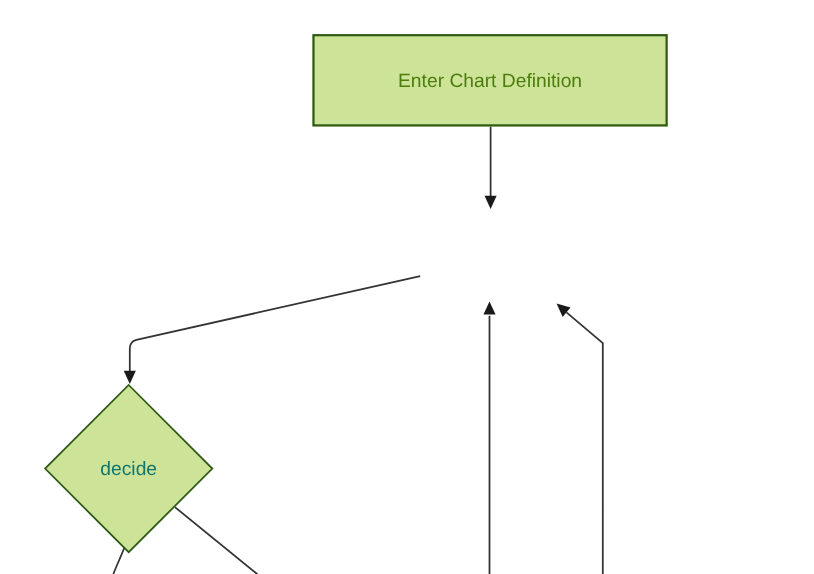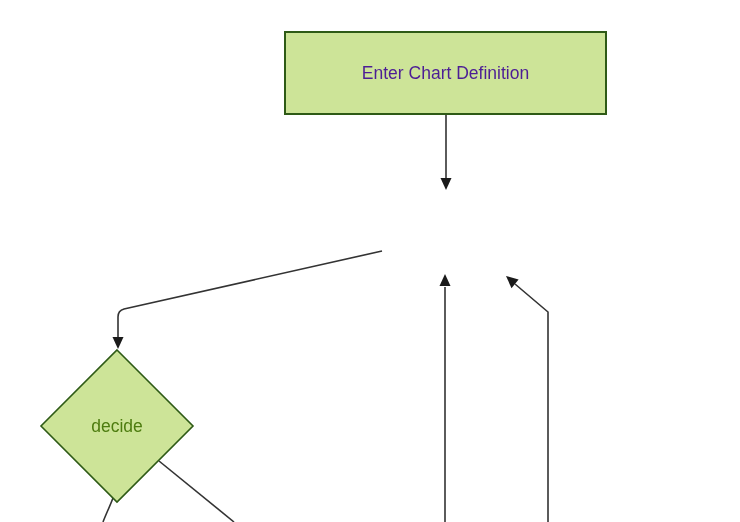--- a/index.html
+++ b/index.html
@@ -37,21 +37,21 @@
     stroke-width: 1.6;
   }
   .node {
     position: absolute;
     box-sizing: border-box;
     background: #cde498;
     border: 2px solid #2e5a16;
     display: flex;
     align-items: center;
     justify-content: center;
-    color: #4c1d95;
+    color: #4d7c0f;
     font-size: 17.5px;
     line-height: 1.2;
     text-align: center;
   }
   .node-rect {
     left: 284px;
     top: 31px;
     width: 323px;
     height: 84px;
     border-radius: 0;
@@ -65,21 +65,21 @@
   }
   .node-diamond-label {
     position: absolute;
     left: 41px;
     top: 350px;
     width: 152px;
     height: 152px;
     display: flex;
     align-items: center;
     justify-content: center;
-    color: #4d7c0f;
+    color: #0f766e;
     font-size: 17.5px;
     pointer-events: none;
   }
 </style>
 </head>
 <body>
 
 <div class="canvas">
 
   <svg class="edge-layer" viewBox="0 0 740 522" xmlns="http://www.w3.org/2000/svg">

